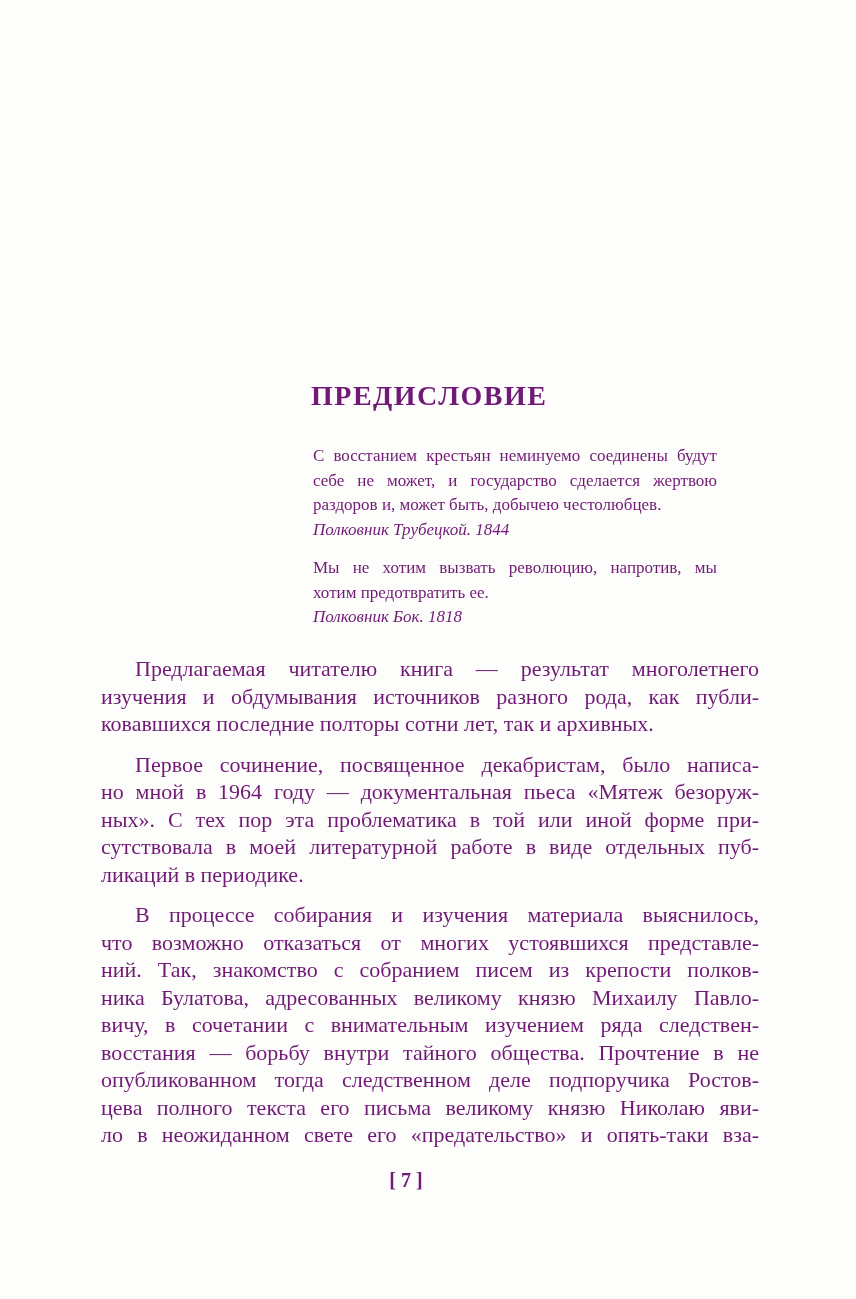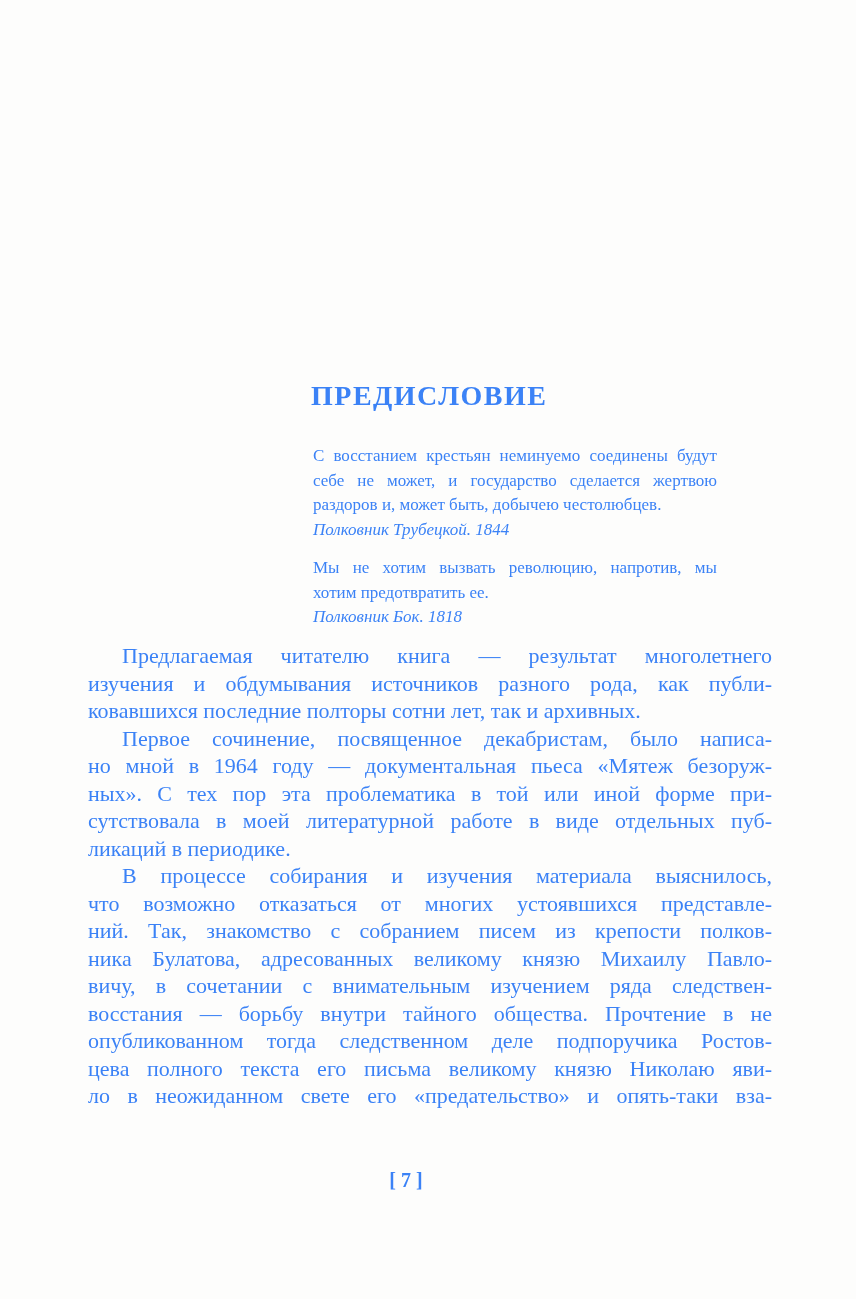--- a/index.html
+++ b/index.html
@@ -7,21 +7,21 @@
     padding: 0;
     background: #ffffff;
   }
   .page {
     position: relative;
     width: 856px;
     height: 1299px;
     background: #fdfdfc;
     overflow: hidden;
     font-family: "Liberation Serif", "DejaVu Serif", serif;
-    color: #3b82f6;
+    color: #701a75;
   }
   .heading {
     position: absolute;
     left: 311px;
     top: 380px;
     margin: 0;
     font-size: 28px;
     font-weight: bold;
     letter-spacing: 1.5px;
     line-height: 32px;
@@ -54,21 +54,21 @@
   }
   .body-text {
     position: absolute;
     left: 88px;
     top: 642px;
     width: 684px;
     font-size: 22px;
     line-height: 27.5px;
   }
   .paragraph {
-    margin: 0;
+    margin: 13px;
   }
   .folio {
     position: absolute;
     top: 1169px;
     left: 0;
     width: 812px;
     text-align: center;
     font-size: 20px;
     font-weight: bold;
   }

